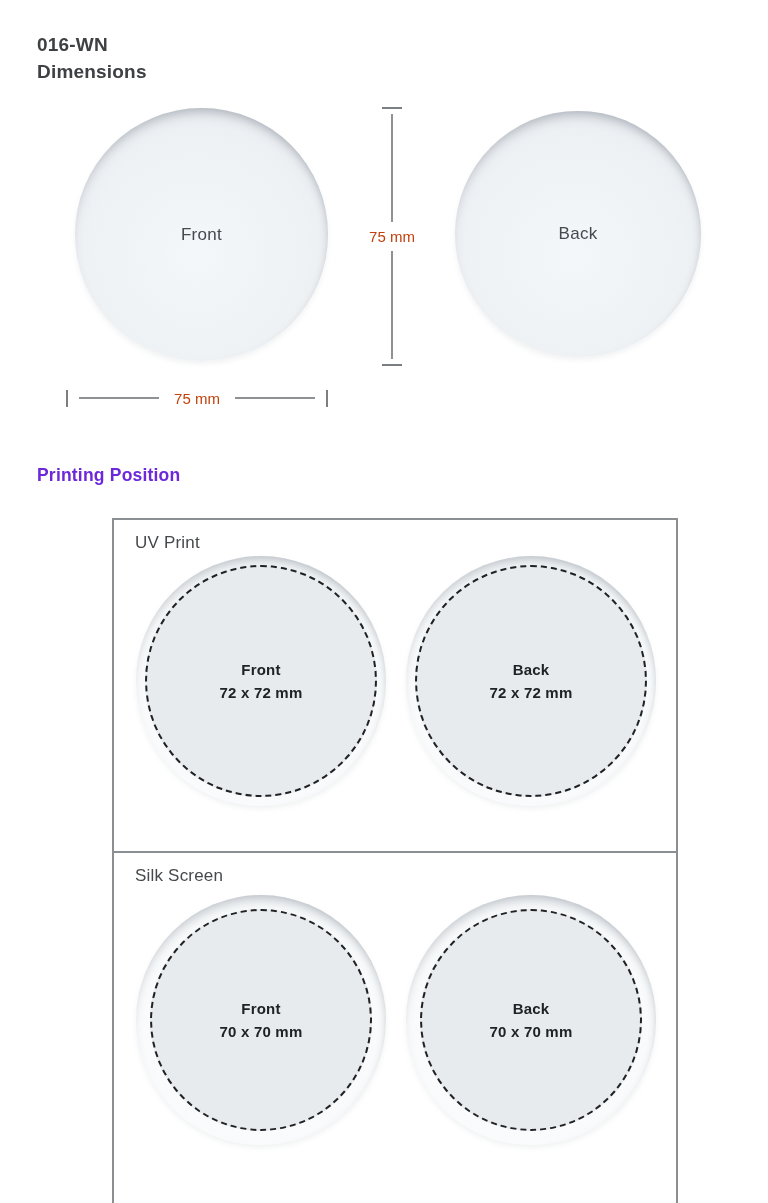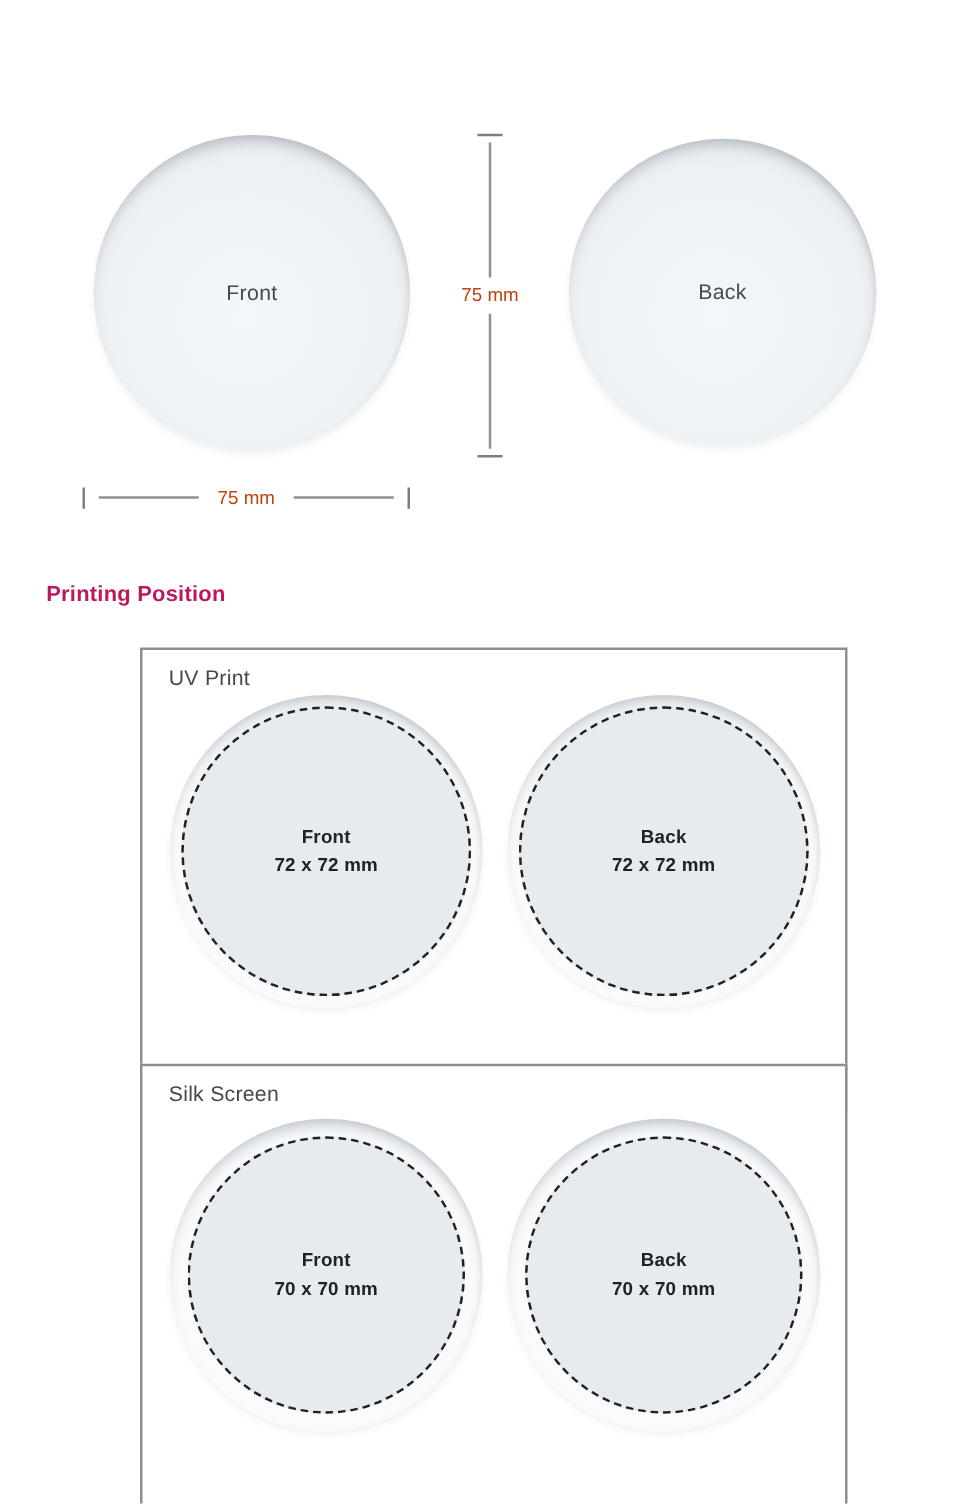--- a/index.html
+++ b/index.html
@@ -93,21 +93,21 @@
     white-space: nowrap;
   }
 
   
   .printing-heading {
     position: absolute;
     left: 37px;
     top: 465px;
     font-size: 17.5px;
     font-weight: 600;
-    color: #be185d;
+    color: #6d28d9;
     letter-spacing: 0.2px;
   }
 
   .panel {
     position: absolute;
     left: 112px;
     width: 566px;
     border: 2px solid #8b8f92;
     background: #ffffff;
   }
@@ -160,20 +160,24 @@
     color: #202326;
     letter-spacing: 0.2px;
     line-height: 20px;
   }
 </style>
 </head>
 <body>
 
 <div class="page">
 
+  <div class="doc-header">
+    <div class="code">016-WN</div>
+    <div class="section-title">Dimensions</div>
+  </div>
 
   <div class="disc front">
     <span class="disc-label">Front</span>
   </div>
 
   <div class="disc back">
     <span class="disc-label">Back</span>
   </div>
 
   <div class="dim-v">

